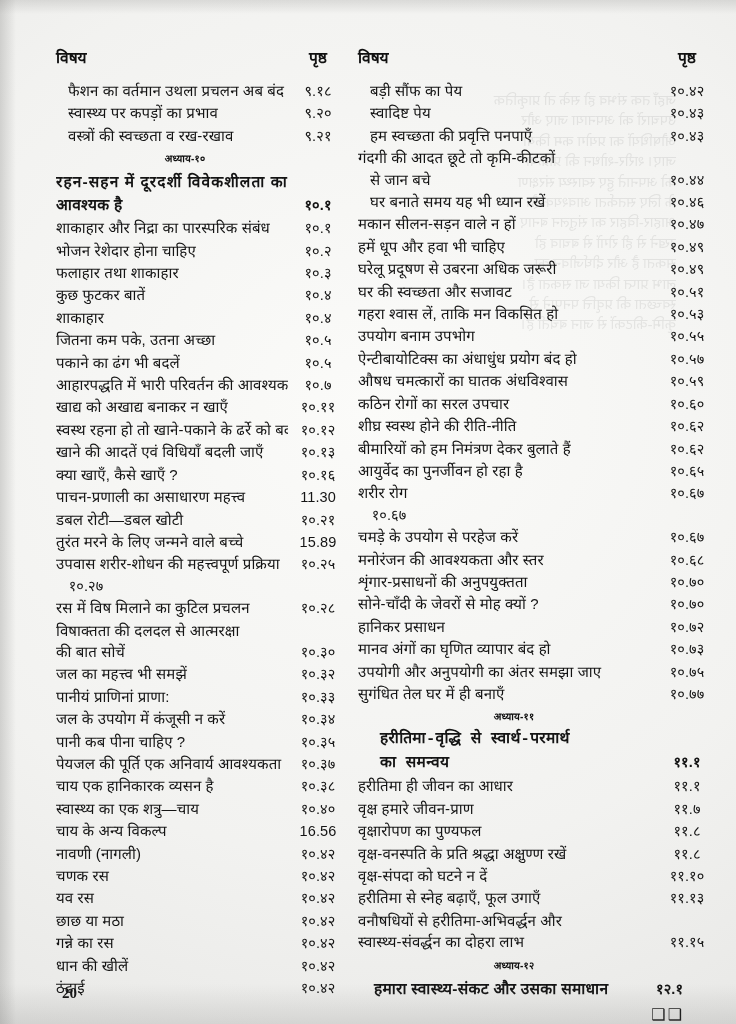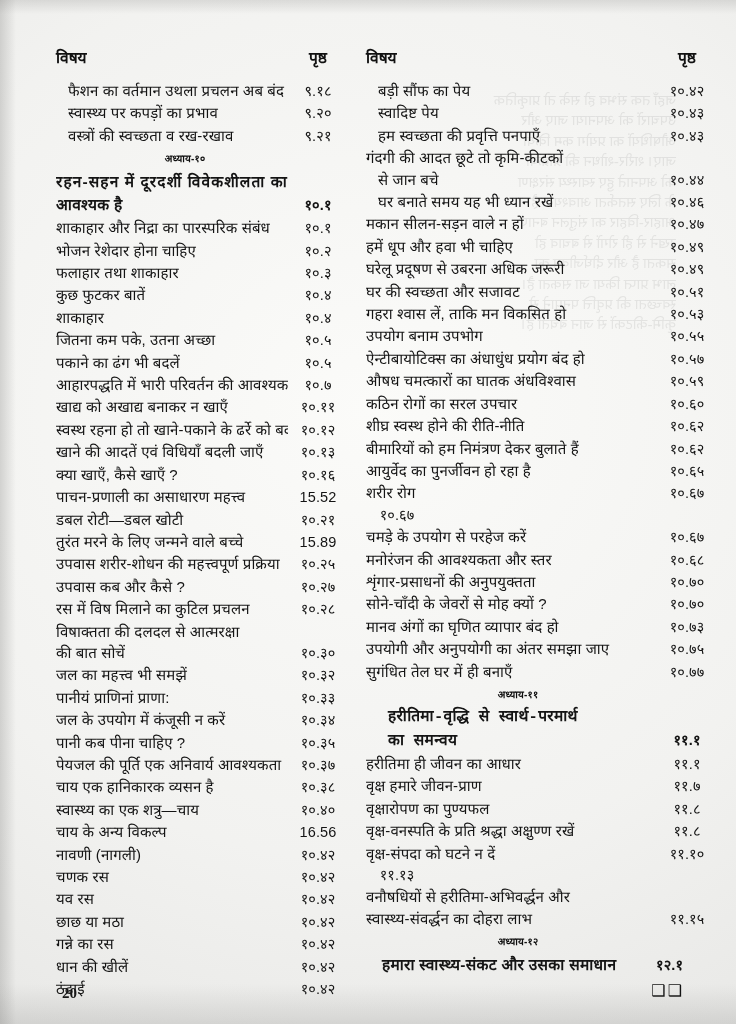--- a/index.html
+++ b/index.html
@@ -37,21 +37,21 @@
     filter: blur(0.4px);
   }
   #bleed div { white-space: nowrap; }
 
   #columns {
     position: absolute;
     top: 46px;
     left: 0;
     right: 0;
     display: flex;
-    gap: 12px;
+    gap: 4px;
   }
   .col {
     box-sizing: border-box;
   }
   .col.left  { width: 348px; padding-left: 56px; }
   .col.right { width: 388px; padding-left: 6px; padding-right: 18px; }
 
   
   .col-head {
     display: flex;
@@ -247,36 +247,35 @@
           <div class="row">
             <span class="title">खाने की आदतें एवं विधियाँ बदली जाएँ</span>
             <span class="num">१०.१३</span>
           </div>
           <div class="row">
             <span class="title">क्या खाएँ, कैसे खाएँ ?</span>
             <span class="num">१०.१६</span>
           </div>
           <div class="row">
             <span class="title">पाचन-प्रणाली का असाधारण महत्त्व</span>
-            <span class="num">15.52</span>
+            <span class="num">11.30</span>
           </div>
           <div class="row">
             <span class="title">डबल रोटी—डबल खोटी</span>
             <span class="num">१०.२१</span>
           </div>
           <div class="row">
             <span class="title">तुरंत मरने के लिए जन्मने वाले बच्चे</span>
             <span class="num">15.89</span>
           </div>
           <div class="row">
             <span class="title">उपवास शरीर-शोधन की महत्त्वपूर्ण प्रक्रिया</span>
             <span class="num">१०.२५</span>
           </div>
           <div class="row">
-            <span class="title">उपवास कब और कैसे ?</span>
             <span class="num">१०.२७</span>
           </div>
           <div class="row">
             <span class="title">रस में विष मिलाने का कुटिल प्रचलन</span>
             <span class="num">१०.२८</span>
           </div>
           <div class="row nonum">
             <span class="title">विषाक्तता की दलदल से आत्मरक्षा</span>
             <span class="num"></span>
           </div>
@@ -442,20 +441,24 @@
           </div>
           <div class="row">
             <span class="title">शृंगार-प्रसाधनों की अनुपयुक्तता</span>
             <span class="num">१०.७०</span>
           </div>
           <div class="row">
             <span class="title">सोने-चाँदी के जेवरों से मोह क्यों ?</span>
             <span class="num">१०.७०</span>
           </div>
           <div class="row">
+            <span class="title">हानिकर प्रसाधन</span>
+            <span class="num">१०.७२</span>
+          </div>
+          <div class="row">
             <span class="title">मानव अंगों का घृणित व्यापार बंद हो</span>
             <span class="num">१०.७३</span>
           </div>
           <div class="row">
             <span class="title">उपयोगी और अनुपयोगी का अंतर समझा जाए</span>
             <span class="num">१०.७५</span>
           </div>
           <div class="row">
             <span class="title">सुगंधित तेल घर में ही बनाएँ</span>
             <span class="num">१०.७७</span>
@@ -483,20 +486,21 @@
           </div>
           <div class="row">
             <span class="title">वृक्ष-वनस्पति के प्रति श्रद्धा अक्षुण्ण रखें</span>
             <span class="num">११.८</span>
           </div>
           <div class="row">
             <span class="title">वृक्ष-संपदा को घटने न दें</span>
             <span class="num">११.१०</span>
           </div>
           <div class="row">
+            <span class="title">हरीतिमा से स्नेह बढ़ाएँ, फूल उगाएँ</span>
             <span class="num">११.१३</span>
           </div>
           <div class="row nonum">
             <span class="title">वनौषधियों से हरीतिमा-अभिवर्द्धन और</span>
             <span class="num"></span>
           </div>
           <div class="row">
             <span class="title">स्वास्थ्य-संवर्द्धन का दोहरा लाभ</span>
             <span class="num">११.१५</span>
           </div>

